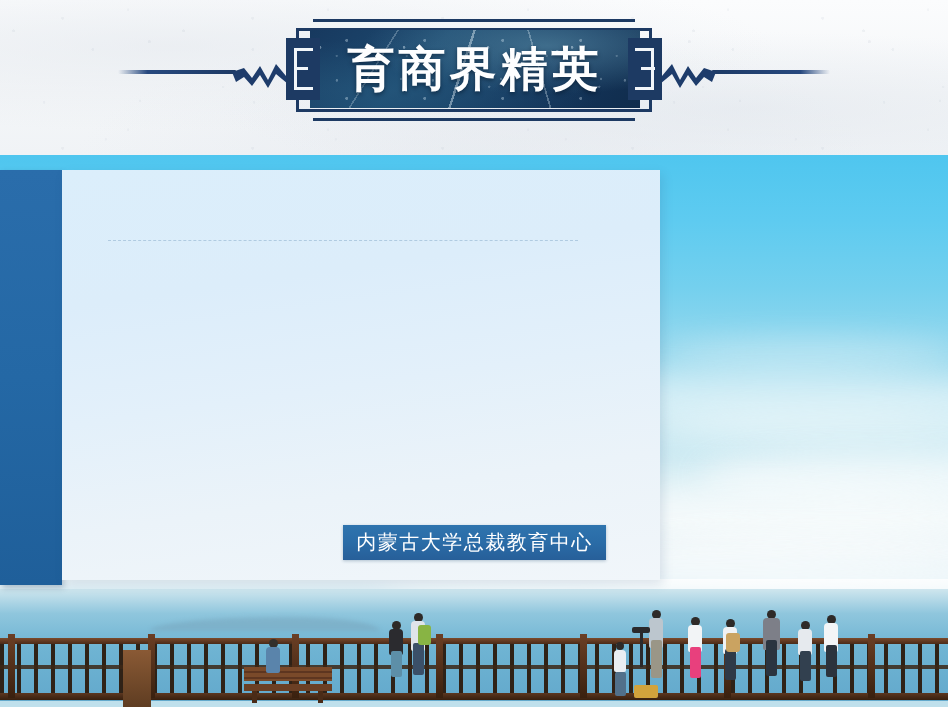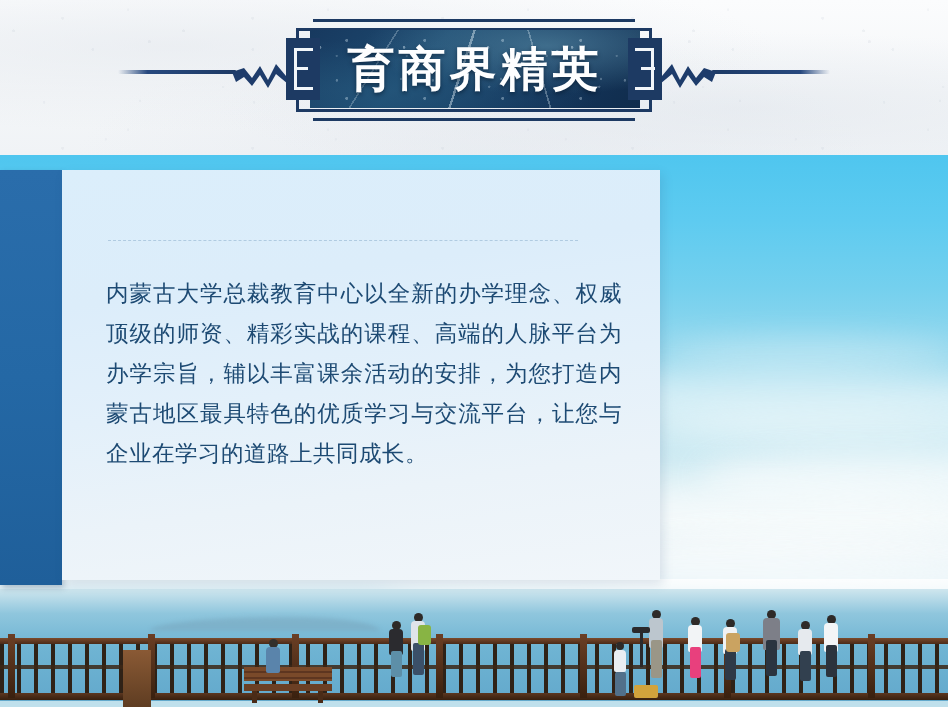--- a/index.html
+++ b/index.html
@@ -500,16 +500,16 @@
       <div class="fig-legs" style="height:32px; background:#2c333d"></div>
     </div>
 
   </div>
 
   <div class="blue-bar"></div>
   <div class="bar-notch"></div>
 
   <div class="panel">
     <div class="panel-divider"></div>
-    <div class="panel-body">内蒙古大学总裁教育中心以全新的办学理念、权威顶级的师资、精彩实战的课程、高端的人脉平台为办学宗旨，辅以丰富课余活动的安排，为您打造内蒙古地区最具特色的优质学习与交流平台，让您与企业在学习的道路上共同成长。</div>
+    <div class="panel-badge">内蒙古大学总裁教育中心</div>
   </div>
 
 </div>
 
 </body></html>

